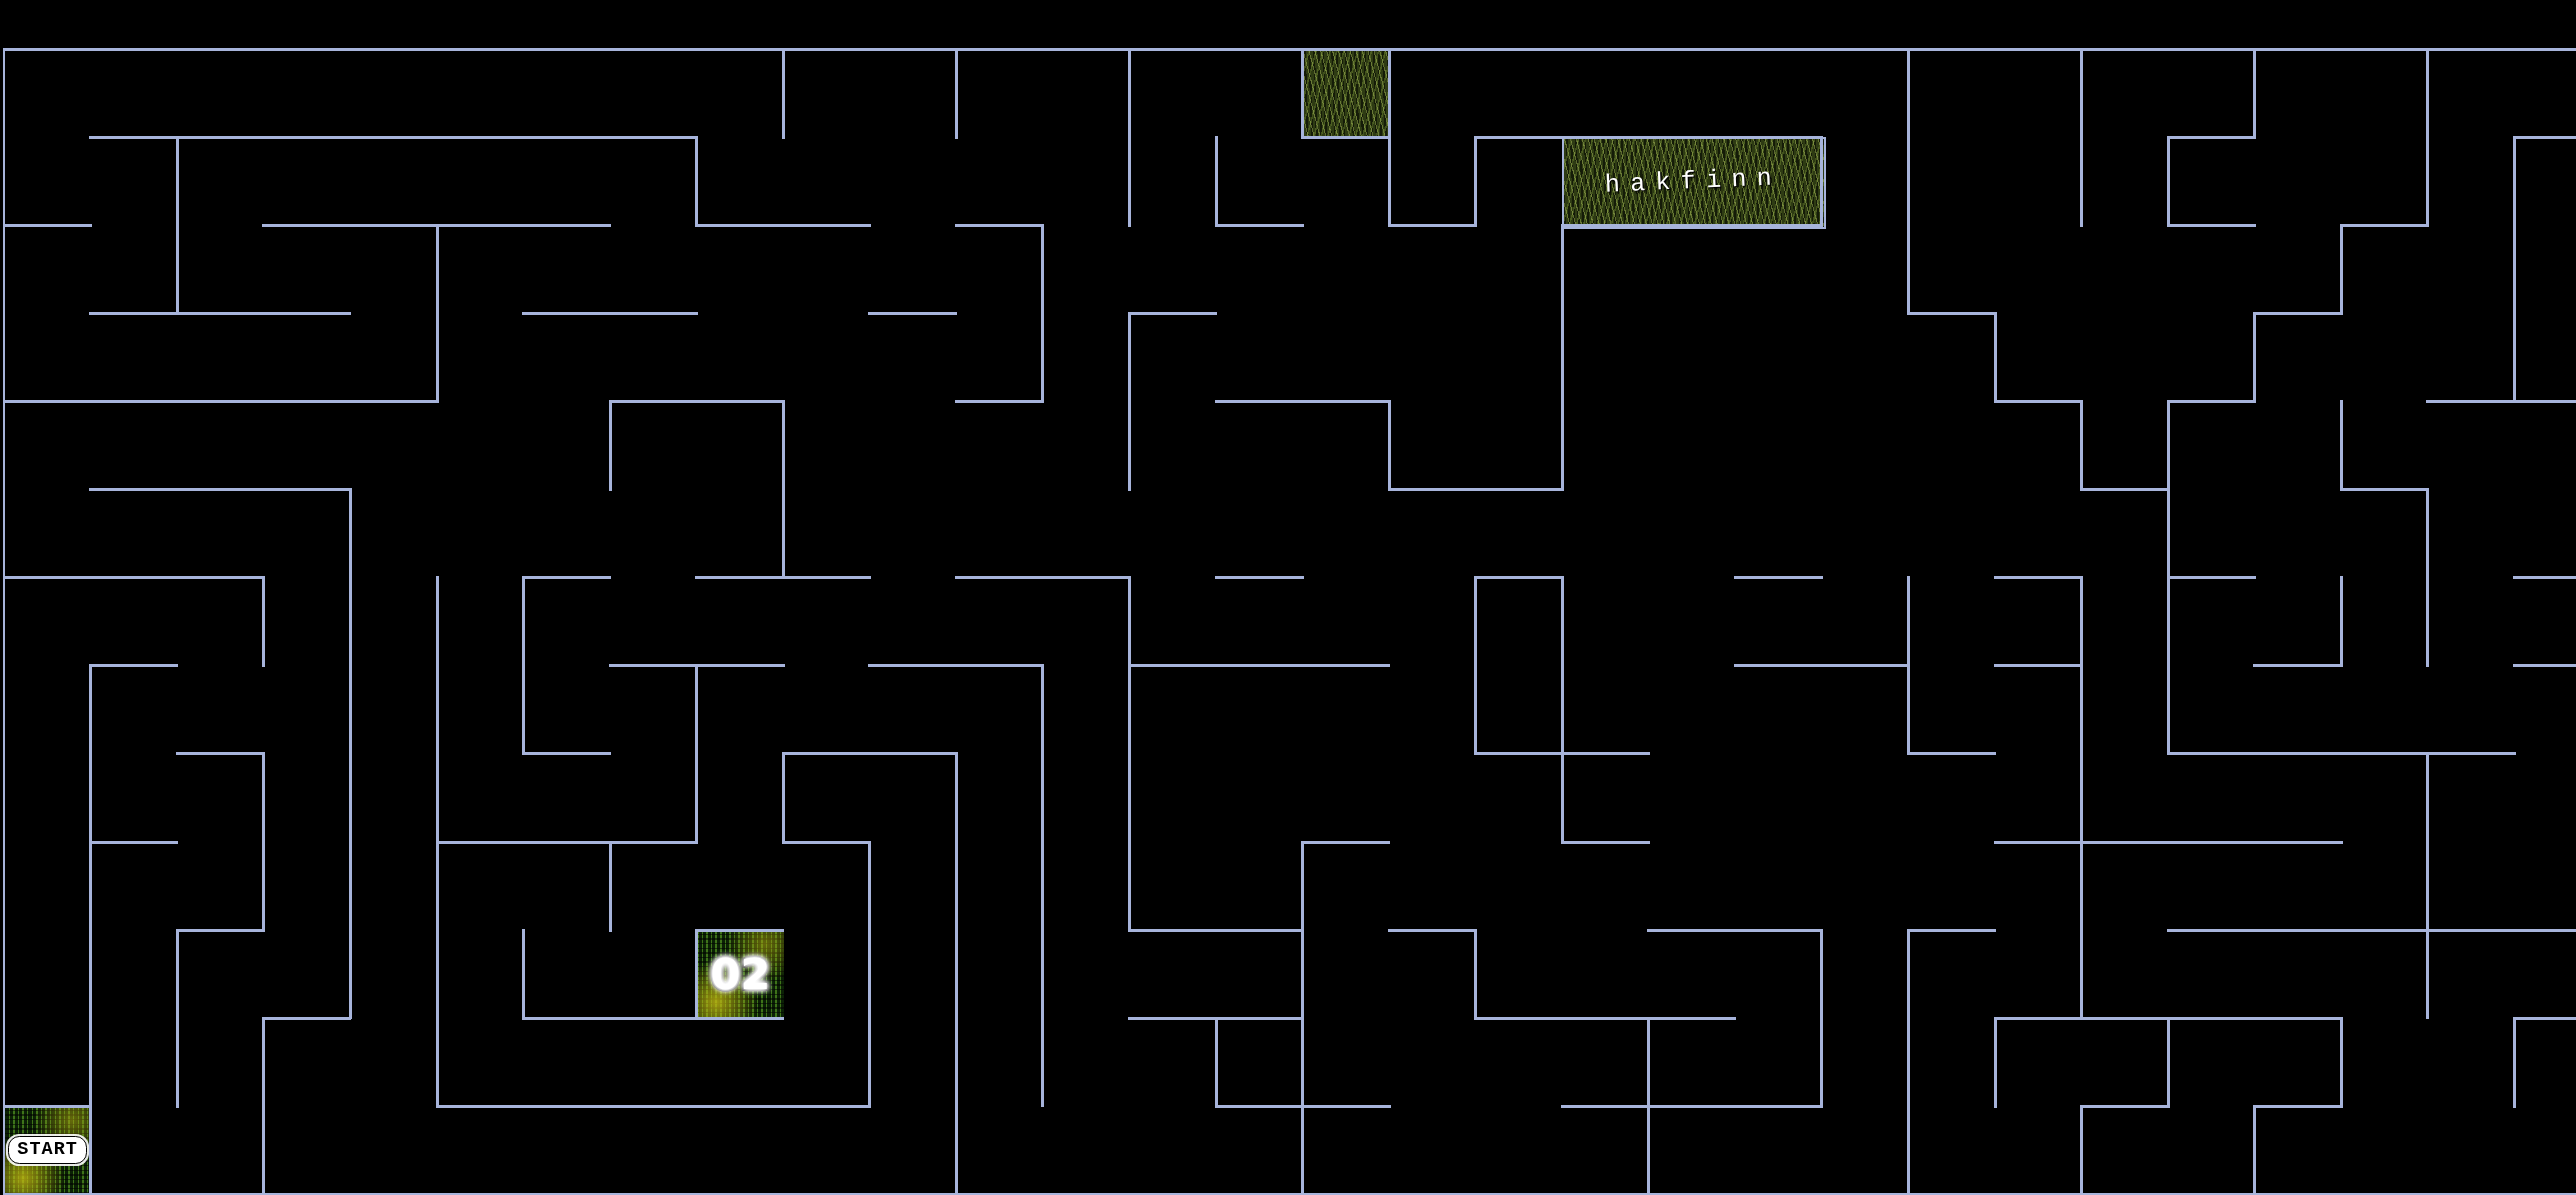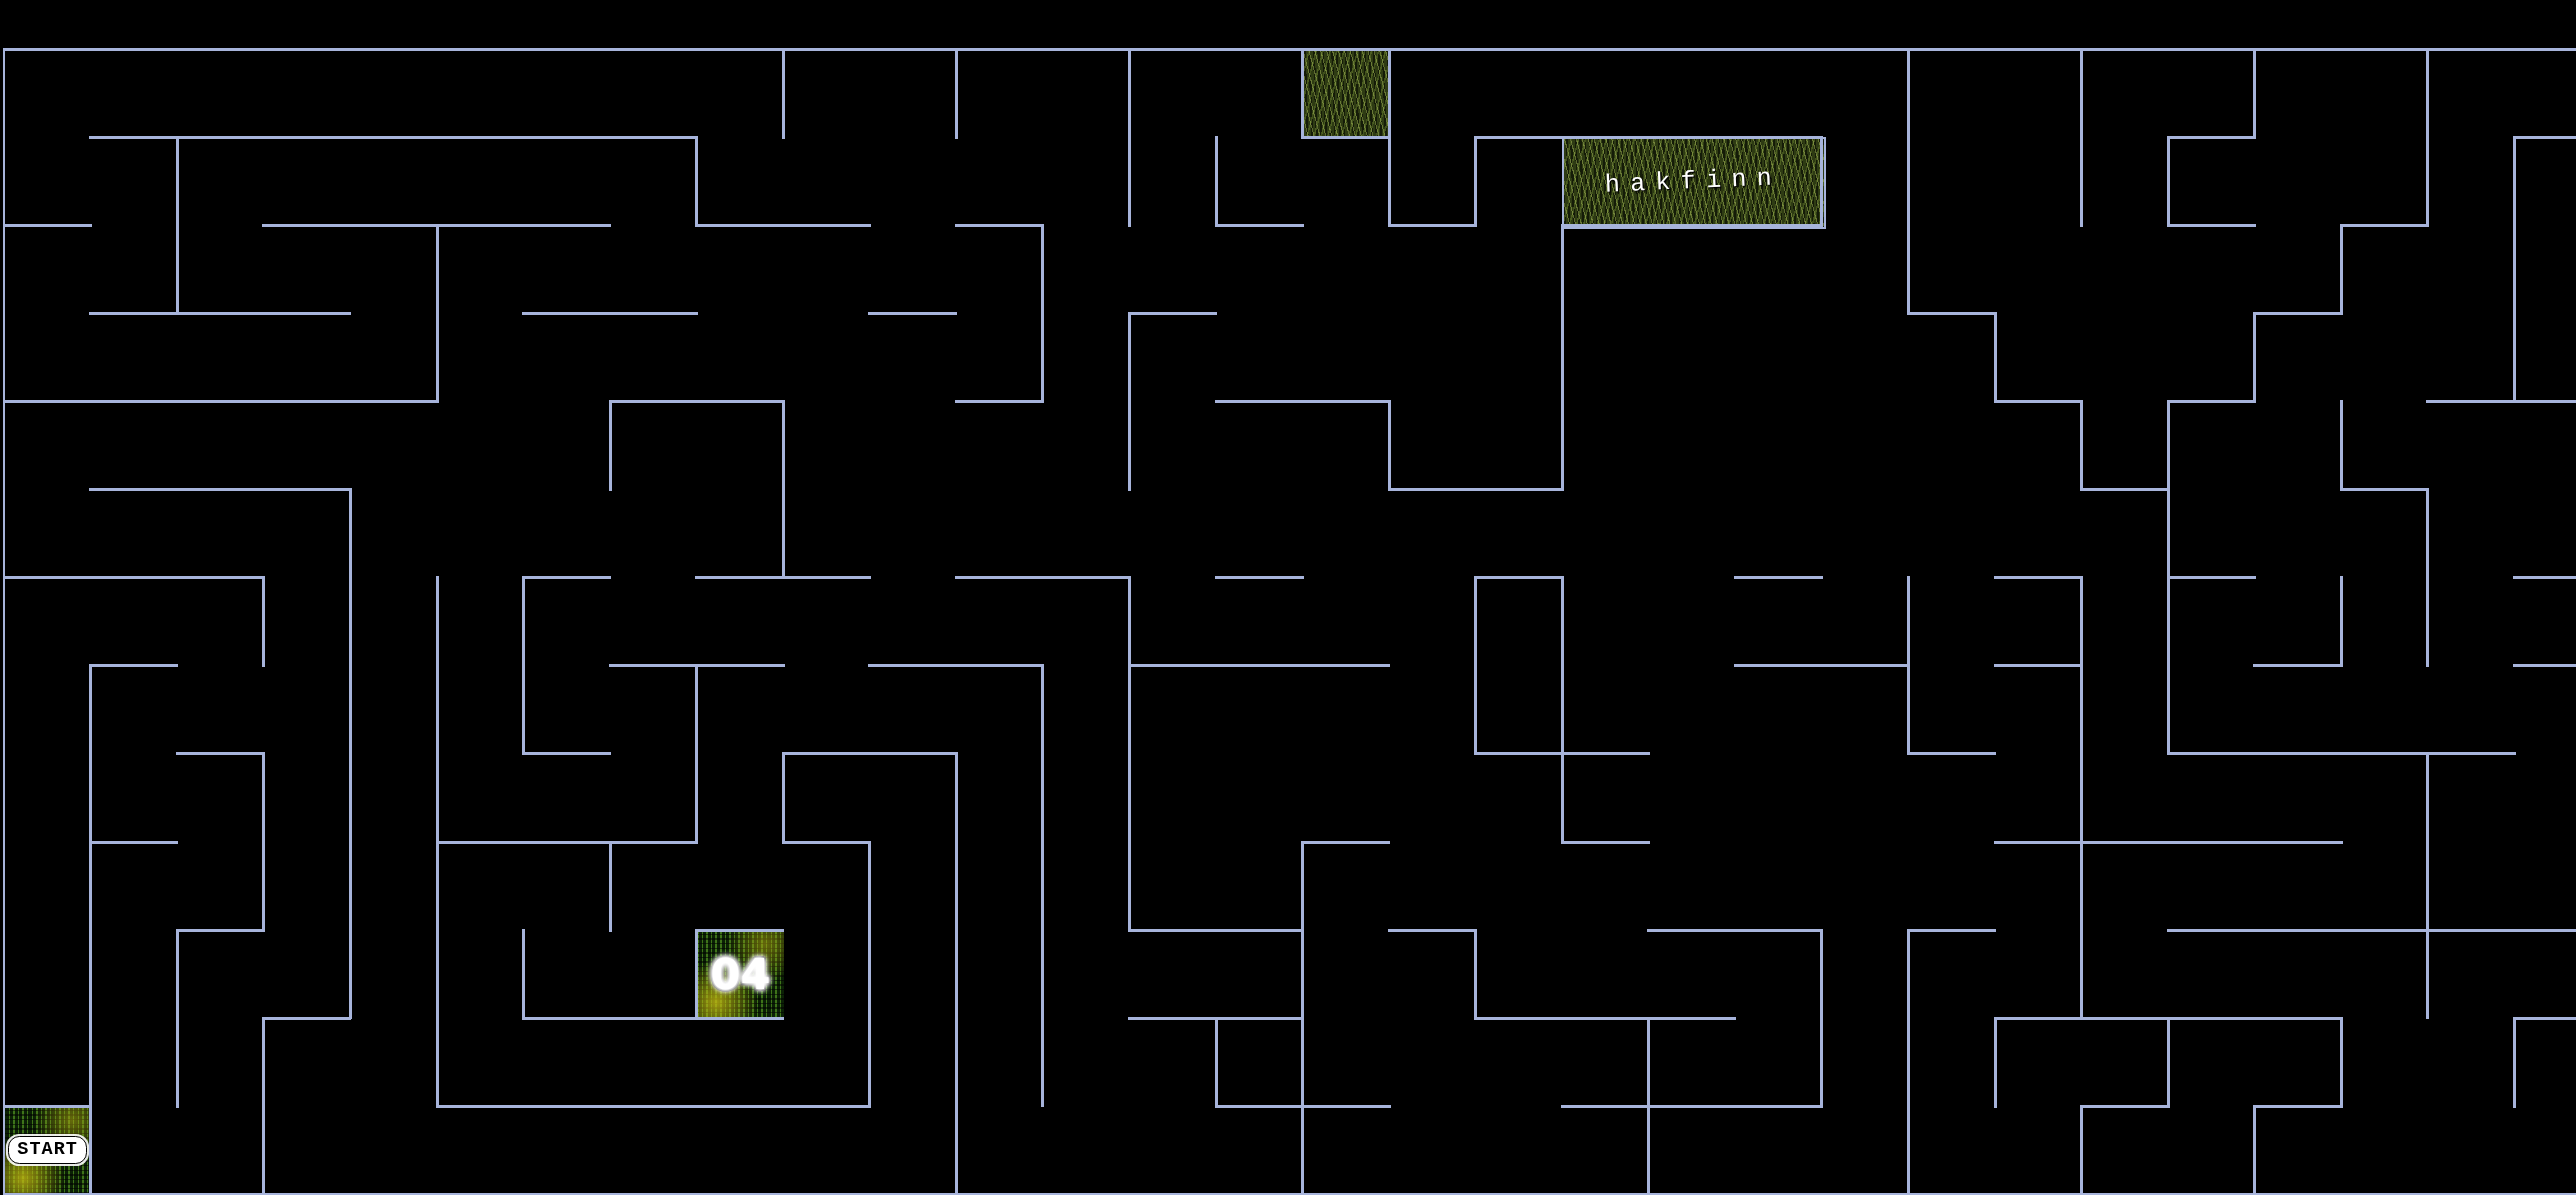--- a/index.html
+++ b/index.html
@@ -40,21 +40,21 @@
 
   <div class="cell photo watermark" id="cell-watermark" style="left: 1562px; top: 137px; width: 260px; height: 88px;">
     <span class="wm-text">hakfinn</span>
   </div>
 
   <div class="cell woven" id="cell-start" style="left: 4.1px; top: 1106px; width: 87px; height: 88px;">
     <span class="badge start">START</span>
   </div>
 
   <div class="cell woven" id="cell-checkpoint" style="left: 697px; top: 930px; width: 87px; height: 88px;">
-    <span class="num">04</span>
+    <span class="num">02</span>
   </div>
 
   <div id="wall-layer">
       <div class="wall" style="left: 2.8px; top: 48px; width: 3292px; height: 2.6px;"></div>
       <div class="wall" style="left: 89px; top: 136px; width: 608px; height: 2.6px;"></div>
       <div class="wall" style="left: 1301px; top: 136px; width: 89px; height: 2.6px;"></div>
       <div class="wall" style="left: 1474px; top: 136px; width: 349px; height: 2.6px;"></div>
       <div class="wall" style="left: 2167px; top: 136px; width: 89px; height: 2.6px;"></div>
       <div class="wall" style="left: 2513px; top: 136px; width: 435px; height: 2.6px;"></div>
       <div class="wall" style="left: 2.8px; top: 224px; width: 89px; height: 2.6px;"></div>

